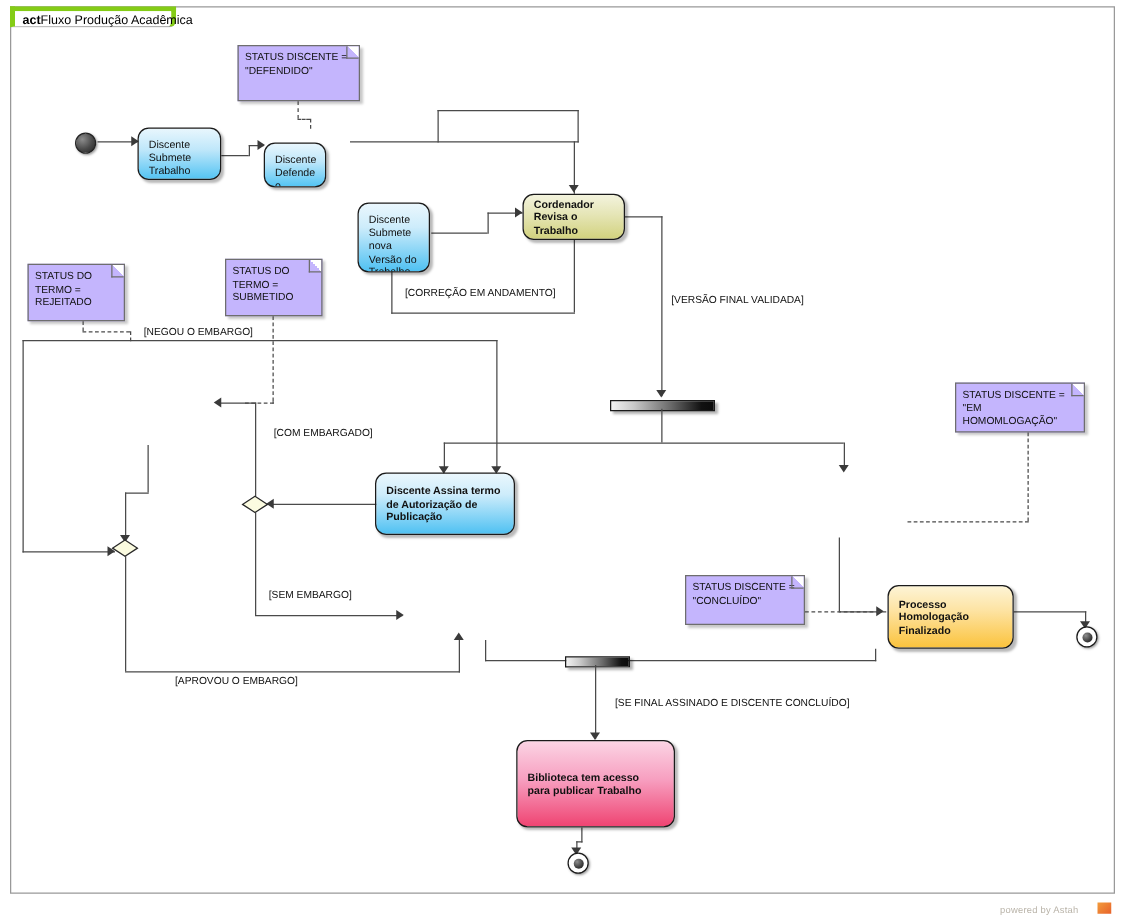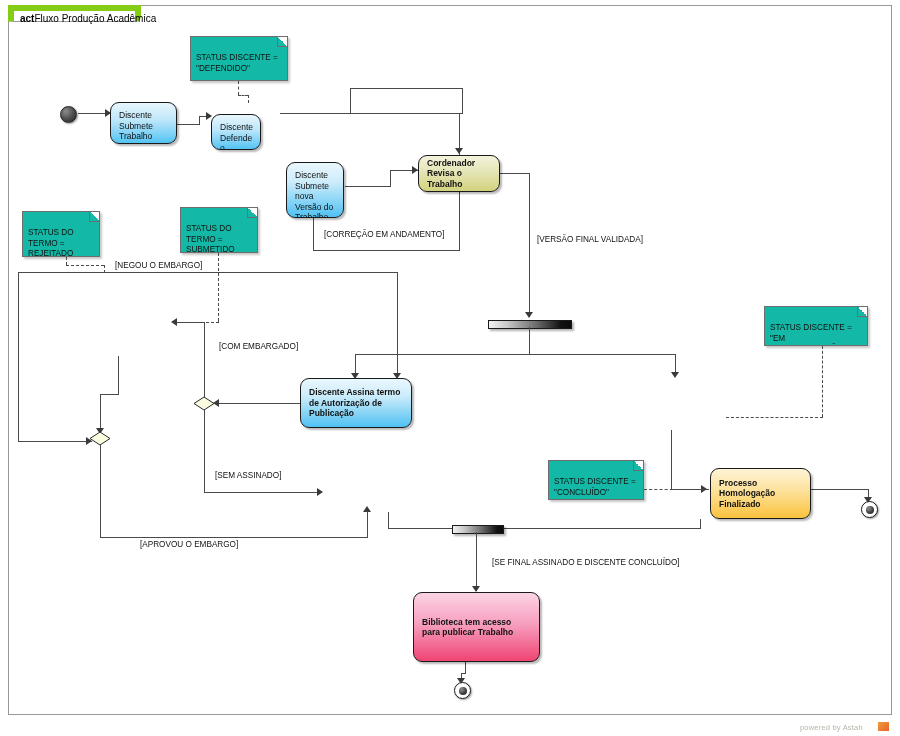--- a/index.html
+++ b/index.html
@@ -4,21 +4,21 @@
 <title>Fluxo Produção Acadêmica</title>
 <style>
   html,body{margin:0;padding:0;background:#ffffff;}
   body{font-family:"Liberation Sans","DejaVu Sans",sans-serif;}
   #canvas{position:relative;width:900px;height:736px;background:#ffffff;overflow:hidden;}
 
   
   .frame{position:absolute;border:1px solid #999;background:#fff;box-sizing:border-box;}
   .frame-tab{
     position:absolute;left:0;top:0;height:17px;
-    border:6px solid #84cc16;border-bottom:1px solid #999;background:#fff;
+    border:4px solid #84cc16;border-bottom:1px solid #999;background:#fff;
     box-sizing:border-box;font-size:10px;line-height:15px;
     padding:0 25px 0 6px;color:#000;white-space:nowrap;
     border-radius:0 0 6px 0;
   }
   .frame-tab b{font-weight:bold;}
 
   
   .node{
     position:absolute;box-sizing:border-box;
     border:1.3px solid #1a1a1a;border-radius:9px;
@@ -32,23 +32,23 @@
   .n-blue2{background:linear-gradient(180deg,#eaf7fd 0%,#cdecfb 35%,#4fc1f2 100%);}
   .n-olive{background:linear-gradient(180deg,#f3f3dd 0%,#e5e5b6 45%,#d2d27e 100%);}
   .n-green{background:linear-gradient(180deg,#eafbe2 0%,#b6f09a 40%,#4ddb33 100%);}
   .n-yellow{background:linear-gradient(180deg,#fdf3d2 0%,#fde3a0 40%,#fbc game,#fbc23b 100%);}
   .n-yellow{background:linear-gradient(180deg,#fdf4d6 0%,#fde3a2 40%,#fbc33d 100%);}
   .n-pink{background:linear-gradient(180deg,#fbd4e4 0%,#f79fc0 45%,#ef4472 100%);}
   .n-white{background:#ffffff;}
 
   
   .note{
-    position:absolute;box-sizing:border-box;background:#14b8a6;
+    position:absolute;box-sizing:border-box;background:#c4b5fd;
     border:1px solid #6e6e6e;font-size:8.2px;line-height:10.5px;
-    color:#111;padding:16px 5px;overflow:hidden;
+    color:#111;padding:4px 5px;overflow:hidden;
     box-shadow:2px 2px 2px rgba(0,0,0,.22);
   }
   .note .fold{
     position:absolute;top:0;right:0;width:9px;height:9px;
     background:linear-gradient(225deg,#ffffff 50%,transparent 50%);
     border-left:1px solid #6e6e6e;border-bottom:1px solid #6e6e6e;
   }
 
   
   .h,.v{position:absolute;background:#4a4a4a;}
@@ -282,20 +282,20 @@
 
   <div class="node n-pink center" style="left:413px;top:592px;width:127px;height:70px;">Biblioteca tem acesso para publicar Trabalho</div>
 
   <div class="final" style="left:861px;top:501px;"></div>
   <div class="final" style="left:454px;top:682px;"></div>
 
   <div class="guard" style="left:324px;top:230px;">[CORREÇÃO EM ANDAMENTO]</div>
   <div class="guard" style="left:537px;top:235px;">[VERSÃO FINAL VALIDADA]</div>
   <div class="guard" style="left:115px;top:261px;">[NEGOU O EMBARGO]</div>
   <div class="guard" style="left:219px;top:342px;">[COM EMBARGADO]</div>
-  <div class="guard" style="left:215px;top:471px;">[SEM ASSINADO]</div>
+  <div class="guard" style="left:215px;top:471px;">[SEM EMBARGO]</div>
   <div class="guard" style="left:140px;top:540px;">[APROVOU O EMBARGO]</div>
   <div class="guard" style="left:492px;top:558px;">[SE FINAL ASSINADO E DISCENTE CONCLUÍDO]</div>
 
   <div class="footer" style="left:800px;top:723px;">powered by Astah</div>
   <div class="astah-logo" style="left:878px;top:722px;"></div>
 
 </div>
 
 </body></html>

